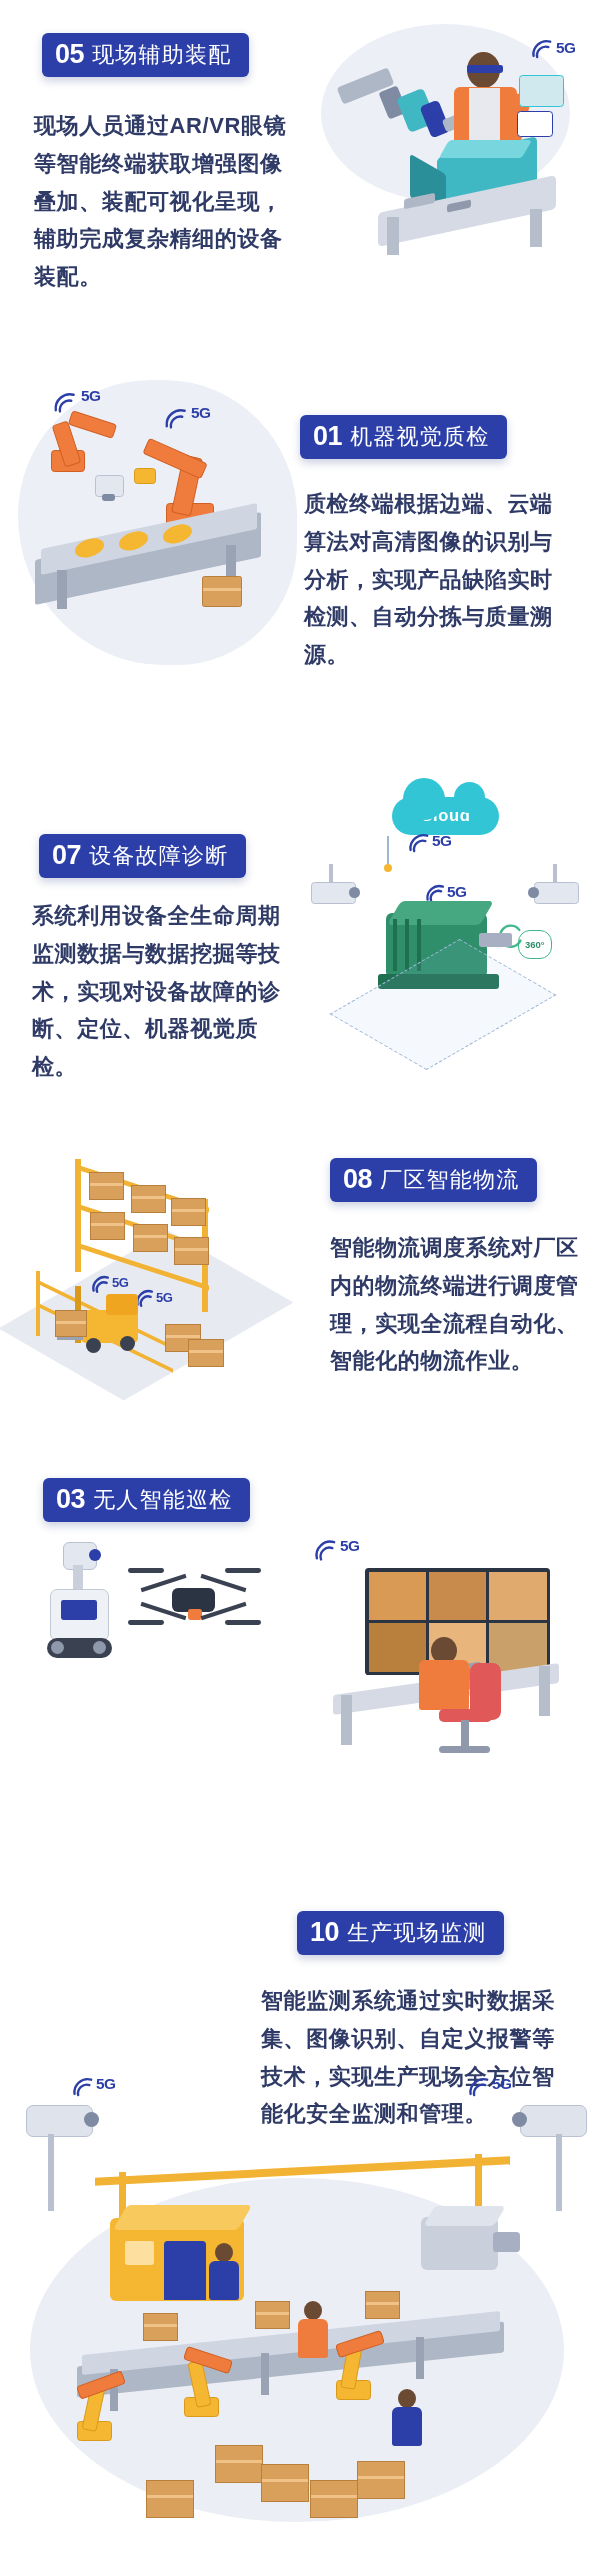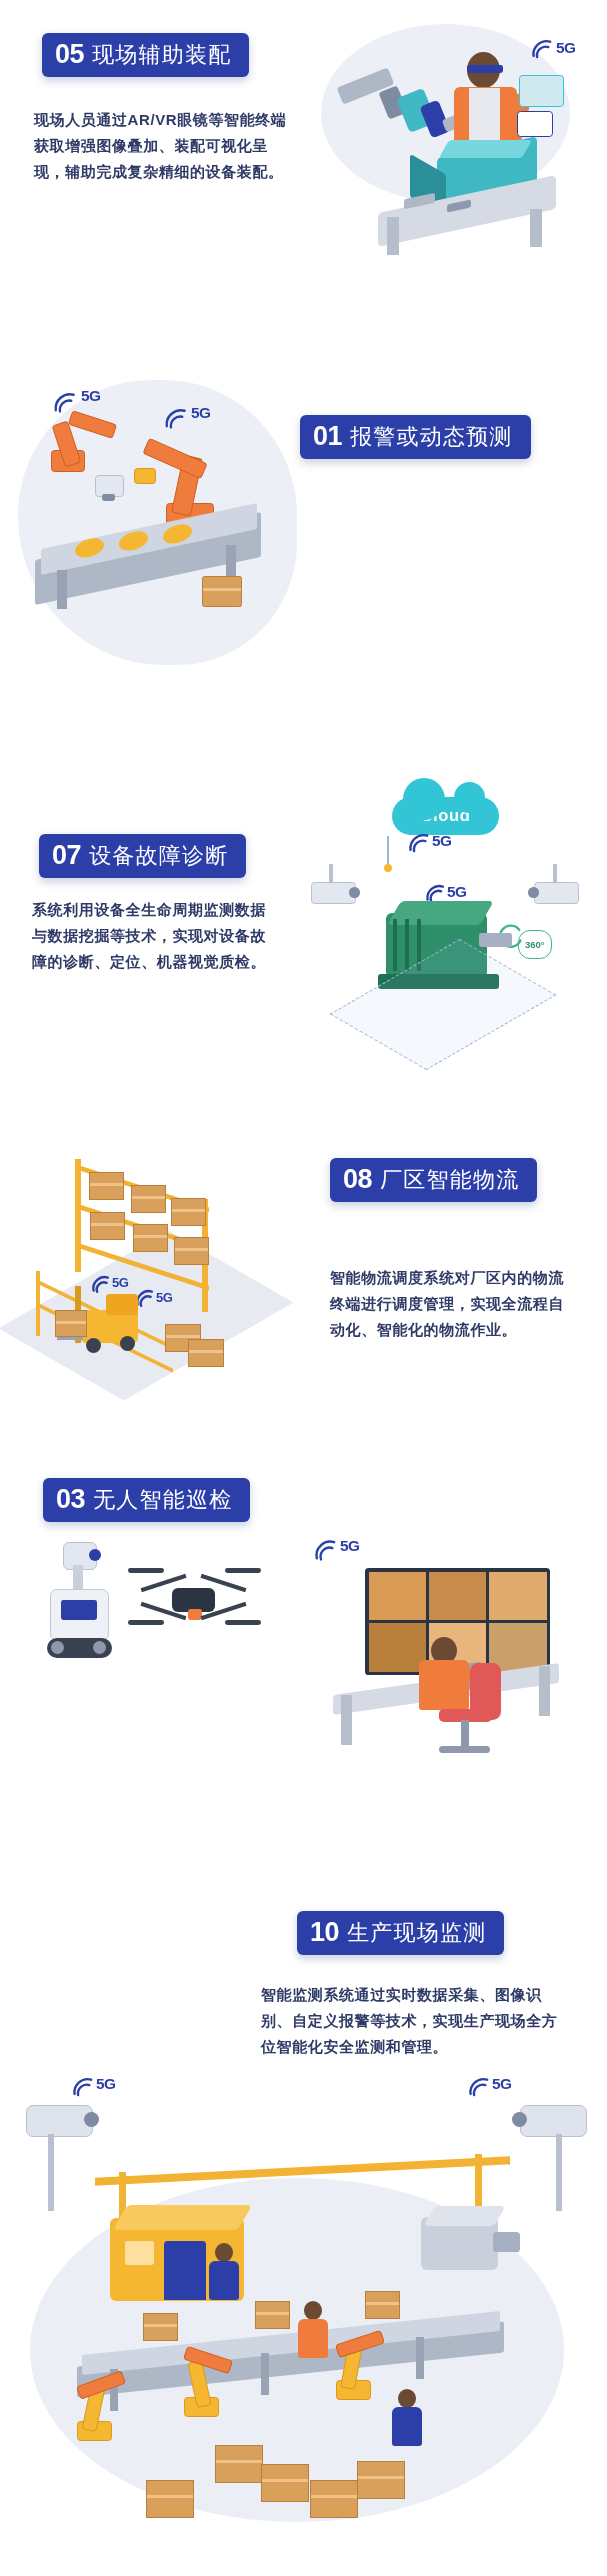--- a/index.html
+++ b/index.html
@@ -35,21 +35,21 @@
     letter-spacing:-0.6px;
   }
   .badge .ttl{
     font-size:22px;
     font-weight:normal;
     line-height:1;
     letter-spacing:1.2px;
   }
   .para{
     color:#2f3b66;
-    font-size:15px;
+    font-size:22px;
     line-height:1.72;
     letter-spacing:0.6px;
     font-weight:bold;
   }
 
   .sect{position:absolute;}
 
   
   .g5{
     font-weight:bold;
@@ -184,23 +184,24 @@
       <div class="box" style="left:83px;top:178px;width:31px;height:9.5px;background:#aeb7c6;border-radius:2.4px;transform:skewY(-12deg);"></div>
       <div class="box" style="left:126px;top:184px;width:24px;height:8.3px;background:#8f99ab;border-radius:2.4px;transform:skewY(-12deg);"></div>
     </div>
   </div>
 
   <div class="sect" style="left:0;top:356px;width:608px;height:380px;">
     <div class="blob" style="left:18px;top:24px;width:279px;height:285px;background:#edeff6;border-radius:50% 50% 45% 55%;"></div>
 
     <div class="badge" style="position:absolute;left:300px;top:59px;">
       <span class="num">01</span>
-      <span class="ttl">报警或动态预测</span>
-    </div>
-
+      <span class="ttl">机器视觉质检</span>
+    </div>
+
+    <div class="para" style="position:absolute;left:304px;top:129px;width:267px;">质检终端根据边端、云端算法对高清图像的识别与分析，实现产品缺陷实时检测、自动分拣与质量溯源。</div>
 
     <div class="iso" style="left:24px;top:24px;width:279px;height:297px;">
 
       <svg style="position:absolute;left:27px;top:9.5px;" width="31" height="25" viewBox="0 0 52 42">
         <path d="M8 34 A24 24 0 0 1 38 8" fill="none" stroke="#2c3fa8" stroke-width="4" stroke-linecap="round"></path>
         <path d="M15 36 A16 16 0 0 1 34 18" fill="none" stroke="#2c3fa8" stroke-width="4" stroke-linecap="round"></path>
       </svg>
       <div class="g5" style="position:absolute;left:57px;top:7.1px;">
         <span>5G</span>
       </div>
@@ -299,21 +300,21 @@
       <div class="ground" style="left:71px;top:196px;width:148px;height:95px;"></div>
     </div>
   </div>
 
   <div class="sect" style="left:0;top:1116px;width:608px;height:356px;">
     <div class="badge" style="position:absolute;left:330px;top:42px;">
       <span class="num">08</span>
       <span class="ttl">厂区智能物流</span>
     </div>
 
-    <div class="para" style="position:absolute;left:330px;top:113px;width:249px;margin-top:36px;">智能物流调度系统对厂区内的物流终端进行调度管理，实现全流程自动化、智能化的物流作业。</div>
+    <div class="para" style="position:absolute;left:330px;top:113px;width:249px;">智能物流调度系统对厂区内的物流终端进行调度管理，实现全流程自动化、智能化的物流作业。</div>
 
     <div class="iso" style="left:24px;top:30px;width:309px;height:285px;">
 
       <div class="box" style="left:24px;top:107px;width:196px;height:125px;background:#e7eaf1;transform:rotate(-30deg) skewX(30deg);"></div>
 
       <div class="box" style="left:12px;top:125px;width:3.6px;height:65px;background:#f2b233;"></div>
       <div class="box" style="left:12px;top:133px;width:137px;height:3.6px;background:#f2b233;transform:skewY(26deg);transform-origin:left;"></div>
       <div class="box" style="left:12px;top:156px;width:137px;height:3.6px;background:#f2b233;transform:skewY(26deg);transform-origin:left;"></div>
 
       <div class="rack" style="left:51px;top:13px;width:6px;height:113px;"></div>

